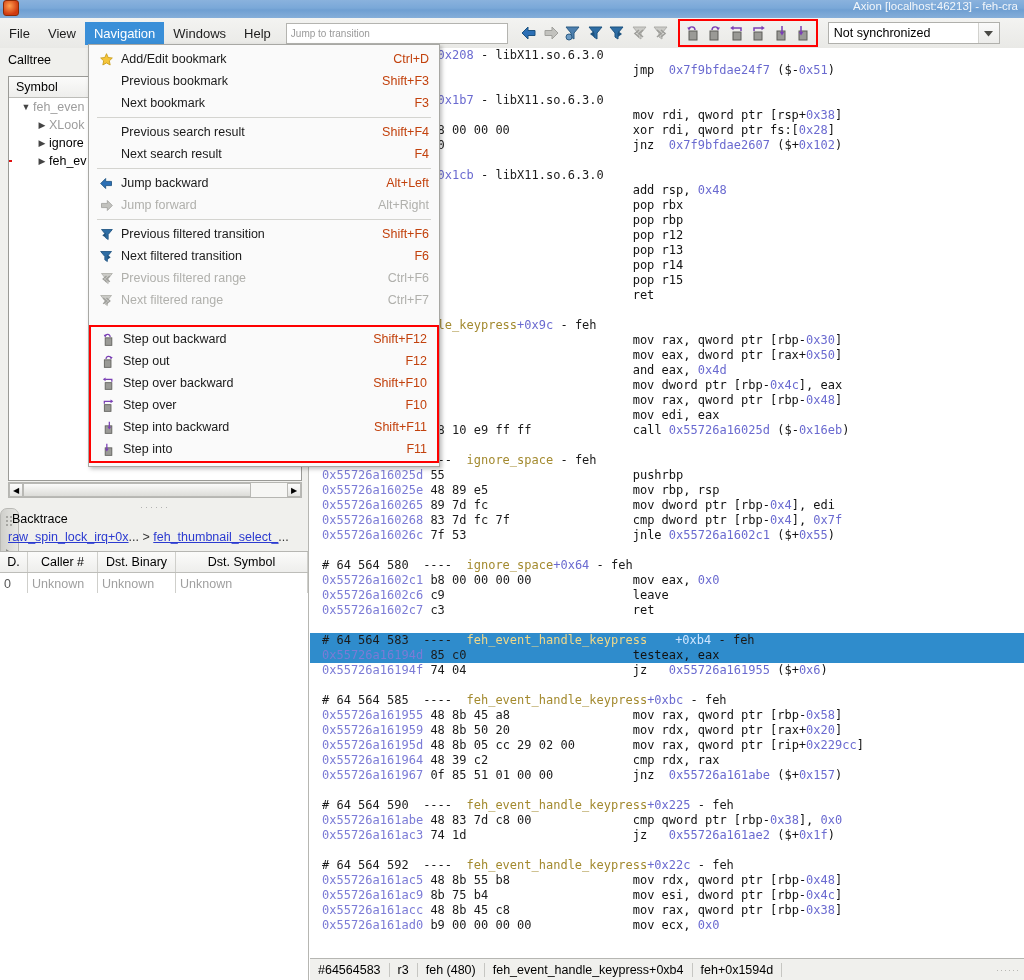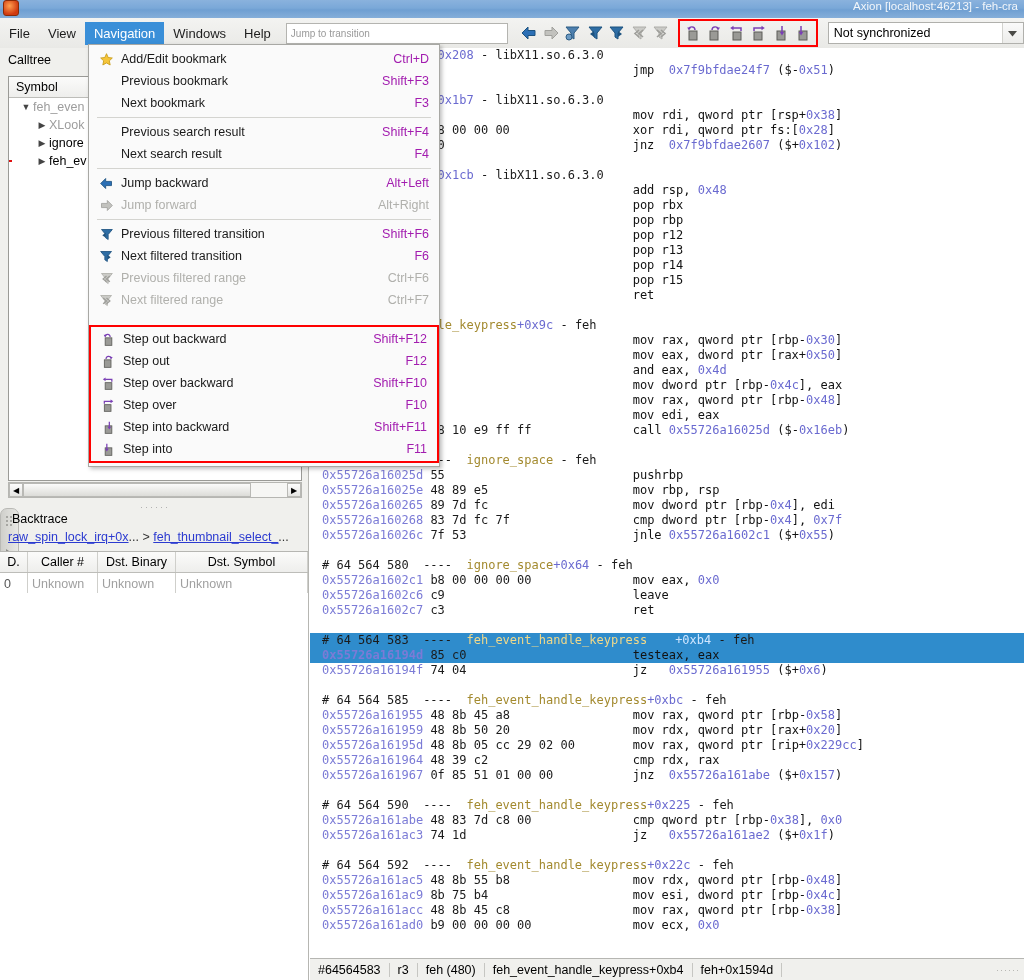--- a/index.html
+++ b/index.html
@@ -40,21 +40,21 @@
     margin-left:6px;width:212px;height:19px;border:1px solid #b4b4b0;background:#fff;
     display:flex;align-items:center;padding:0 4px;font-size:10px;color:#9a9a9a;
   }
   .tbar-sep{width:10px;}
   .tbicon{width:22px;height:24px;display:flex;align-items:center;justify-content:center;cursor:default;}
   #step-toolbar{
     display:flex;align-items:center;border:2px solid #fe0000;height:28px;
     box-sizing:border-box;padding:0 2px;margin-left:6px;
   }
   #syncsel{
-    margin-left:10px;width:196px;height:22px;border:1px solid #b0b0ac;background:#fff;
+    margin-left:10px;width:172px;height:22px;border:1px solid #b0b0ac;background:#fff;
     display:flex;align-items:center;font-size:12.5px;padding-left:5px;box-sizing:border-box;
   }
   #syncsel .arrow{margin-left:auto;width:20px;height:100%;display:flex;align-items:center;
     justify-content:center;border-left:1px solid #d2d2ce;background:linear-gradient(to bottom,#fafafa,#ececea);}
   
   #leftpanel{position:absolute;left:0;top:48px;width:309px;height:932px;background:#f0f0ed;
     border-right:1px solid #b6b6b2;box-sizing:border-box;}
   #calltree-title{padding:5px 8px 3px 8px;font-size:12.5px;}
   #calltree-box{position:absolute;left:8px;top:76px;width:294px;height:405px;background:#fff;
     border:1px solid #9a9a96;box-sizing:border-box;overflow:hidden;}
@@ -102,37 +102,37 @@
   .addr{color:#7b7bd6;}
   .hexb{color:#1b1b1b;}
   .mnem{color:#121212;}
   .num{color:#6a6ad0;}
   .sym-lib{color:#1f9b9b;}
   .sym-app{color:#a38a2f;}
   .hdrtxt{color:#1b1b1b;}
   .dline.sel{background:#2f8ccc;color:#fff;}
   .dline.sel .sym-app{color:#f0d98a;}
   .dline.sel .num{color:#cfe6ff;margin-left:28px;}
-  .dline.sel .addr{color:#7b7bd6;font-weight:bold;}
+  .dline.sel .addr{color:#7b7bd6;}
   #disasm-left-edge{position:absolute;left:310px;top:48px;width:1px;height:910px;background:#b6b6b2;}
   
   #statusbar{position:absolute;left:310px;top:958px;width:714px;height:22px;
     background:#f0f0ed;border-top:1px solid #b6b6b2;display:flex;align-items:center;
     font-size:12.5px;box-sizing:border-box;}
   #statusbar .sb-item{padding:0 8px;border-right:1px solid #c6c6c2;line-height:14px;}
   #statusbar .sb-item:last-child{border-right:none;}
   #statusbar .grip{margin-left:auto;margin-right:4px;color:#b0b0ac;font-size:9px;letter-spacing:1px;}
   
   #navmenu{position:absolute;left:88px;top:44px;width:352px;
     background:#fafafa;border:1px solid #a8a8a4;box-shadow:2px 2px 4px rgba(0,0,0,.25);
     padding:3px 0;box-sizing:border-box;z-index:50;}
   .mi{height:22px;display:flex;align-items:center;font-size:12.5px;padding:0 6px;color:#1a1a1a;}
   .mi .ic{width:22px;height:18px;display:flex;align-items:center;justify-content:center;flex:0 0 auto;}
   .mi .lb{flex:1;padding-left:4px;}
-  .mi .ks{color:#a21caf;padding-left:10px;padding-right:4px;}
+  .mi .ks{color:#c2410c;padding-left:10px;padding-right:4px;}
   .mi.disabled,.mi.disabled .ks{color:#b0b0ac;}
   .msep{height:1px;background:#d4d4d0;margin:3px 8px;}
   #stepbox{border:2px solid #fe0000;margin:14px 0 0 0;padding:1px 0;}
   
   svg{display:block;}
 </style>
 </head>
 <body>
 
 <div id="titlebar">

